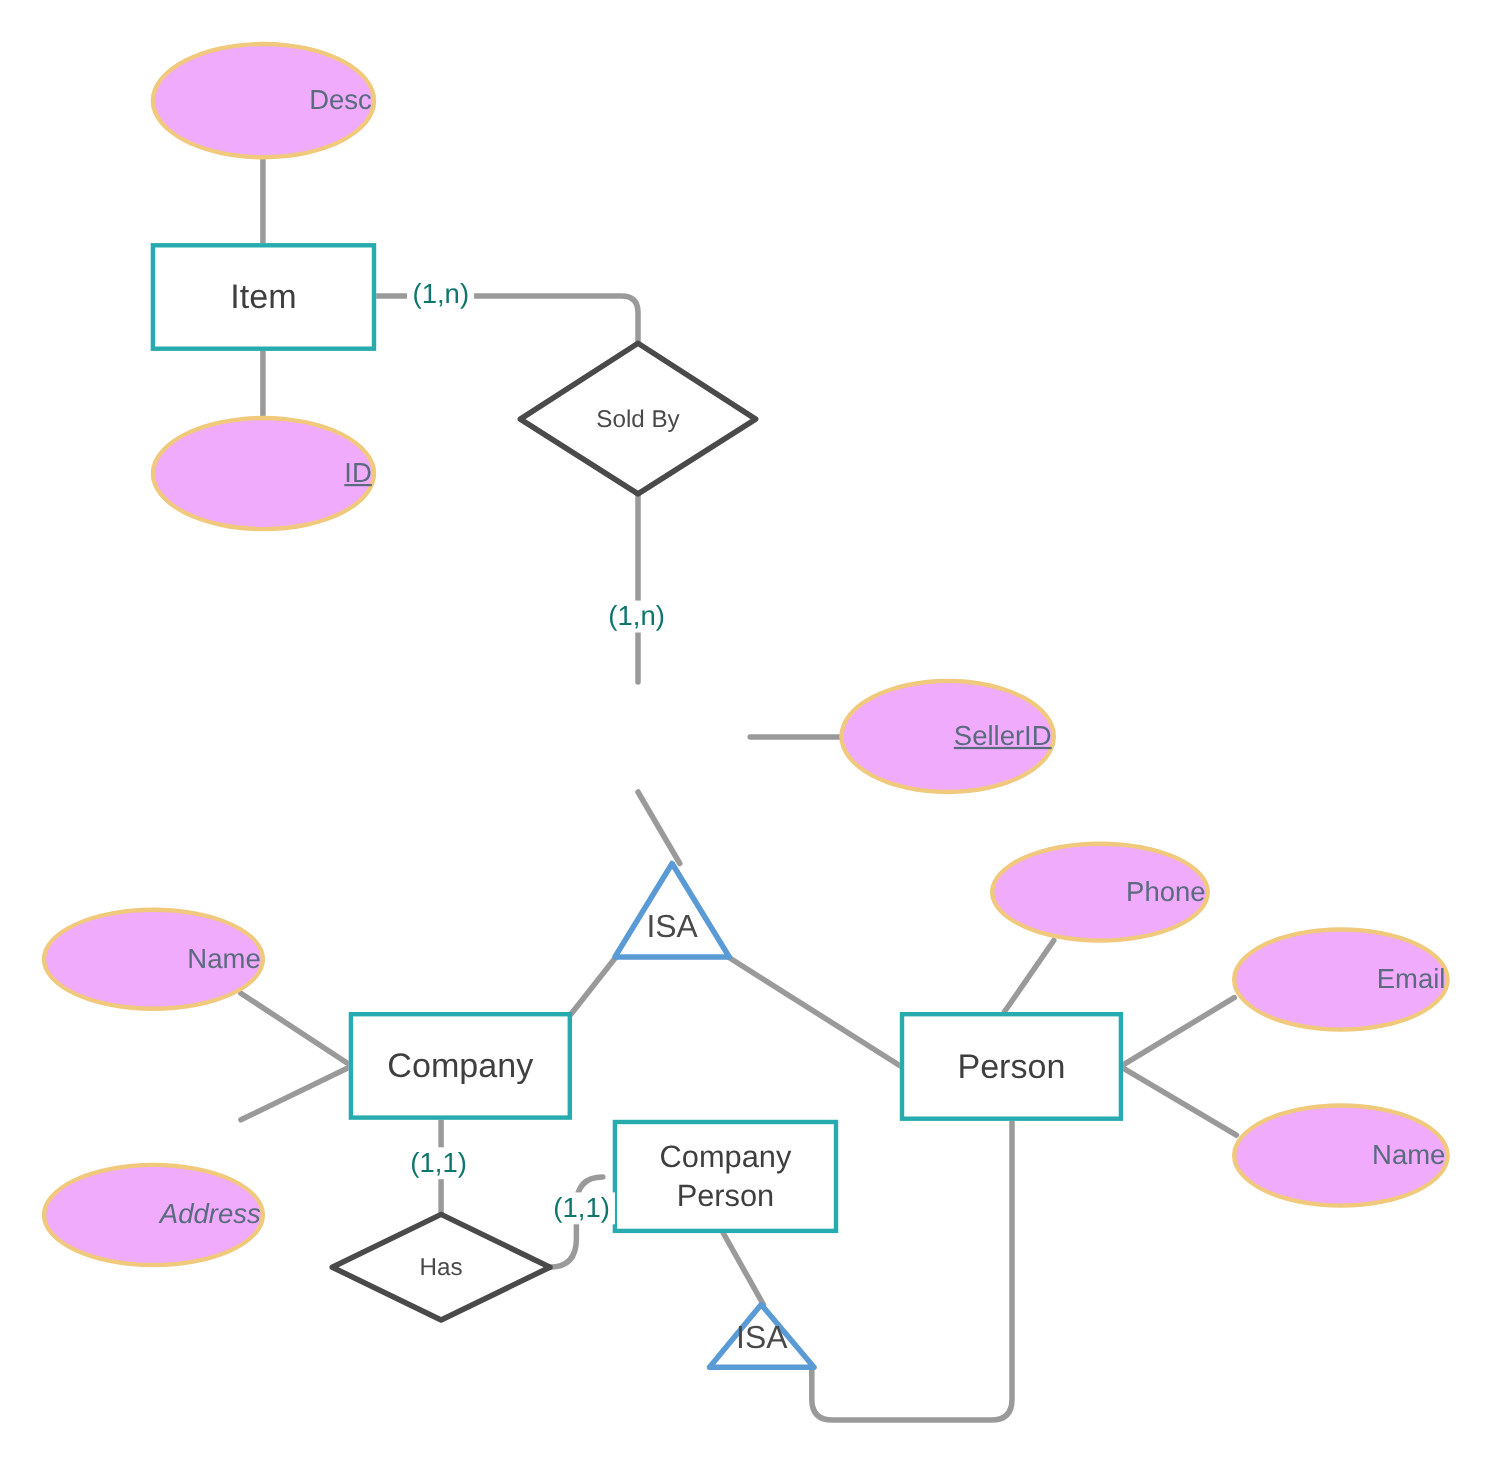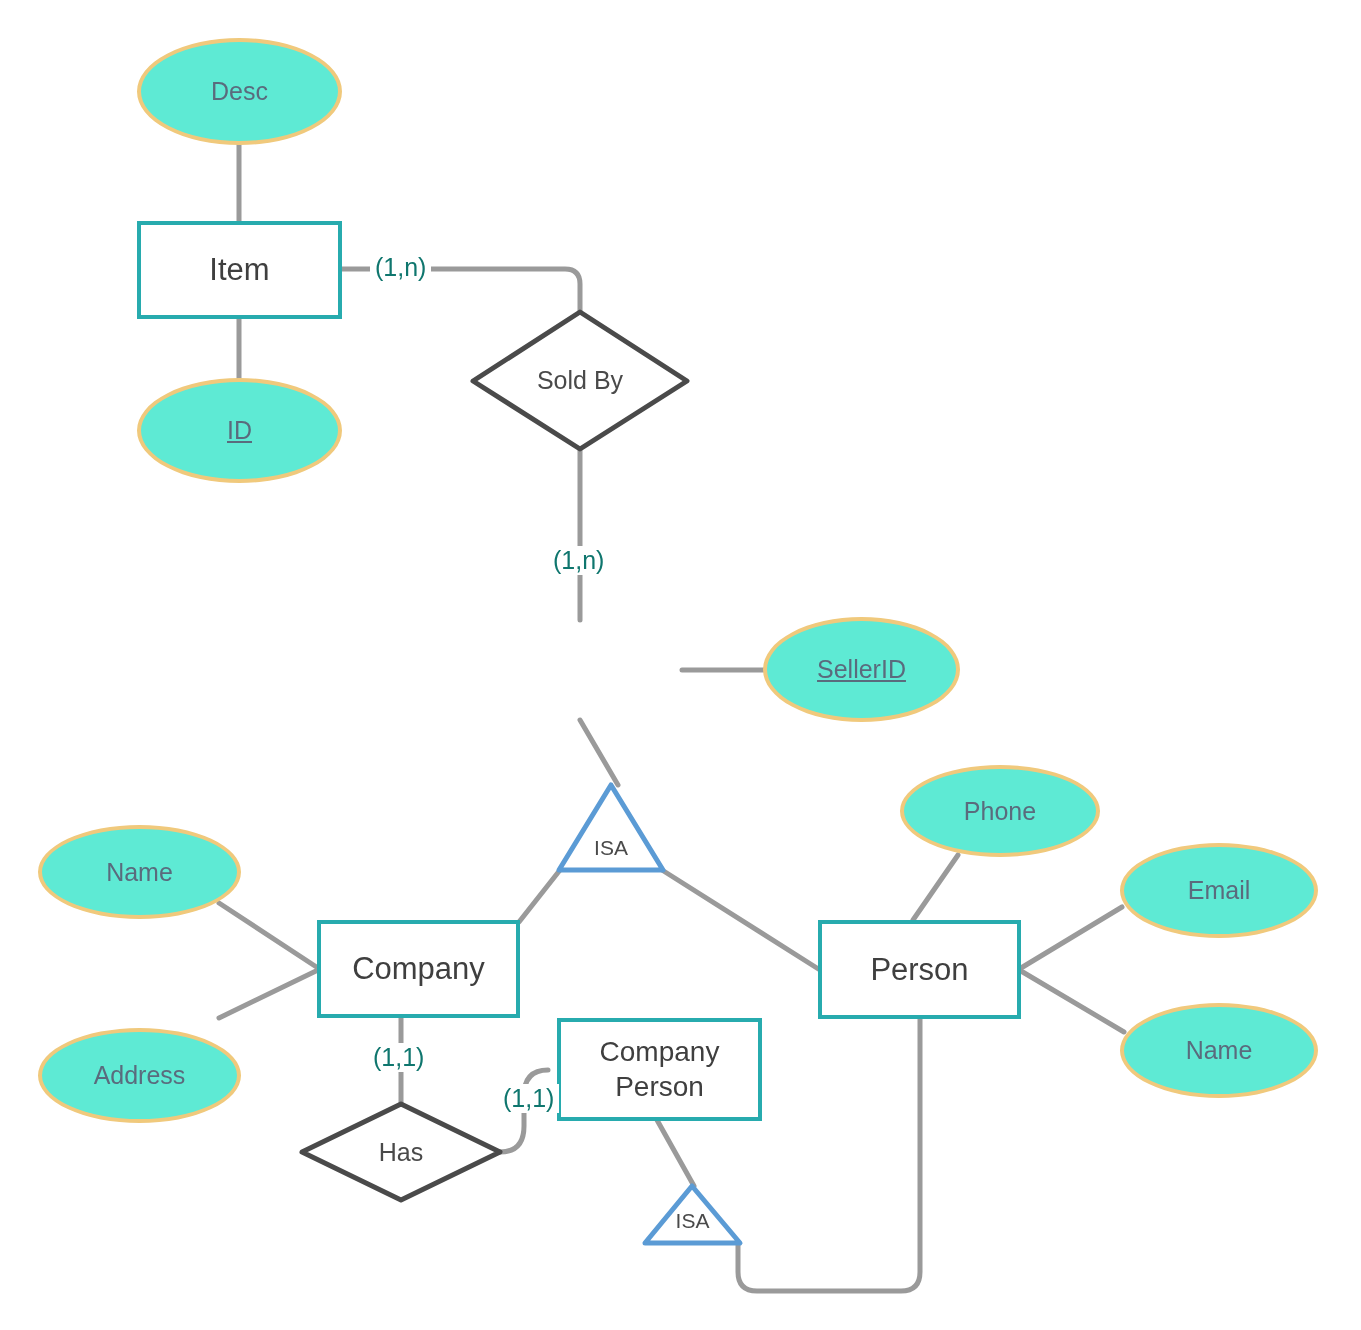--- a/index.html
+++ b/index.html
@@ -38,56 +38,56 @@
     line-height: 1.22;
     font-family: "Liberation Sans", sans-serif;
   }
   .entity-box.two-line { font-size: 28px; }
 
   .attr-ellipse {
     position: absolute;
     box-sizing: border-box;
     border: 4px solid #F0C97C;
     border-radius: 50%;
-    background: #5eead4;
+    background: #f0abfc;
     display: flex;
     align-items: center;
-    justify-content: center;
+    justify-content: flex-end;
     text-align: center;
     color: #5a6b7d;
     font-size: 25px;
     font-family: "Liberation Sans", sans-serif;
   }
   .attr-ellipse.pk > span { text-decoration: underline; }
 
   .rel-diamond {
     position: absolute;
     display: flex;
     align-items: center;
     justify-content: center;
   }
   .rel-diamond .rel-label {
     position: relative;
     z-index: 2;
     color: #4a4a4a;
-    font-size: 25px;
+    font-size: 22px;
     font-family: "Liberation Sans", sans-serif;
     pointer-events: none;
   }
   .isa-tri {
     position: absolute;
     display: flex;
     align-items: flex-end;
     justify-content: center;
   }
   .isa-tri .isa-label {
     position: relative;
     z-index: 2;
     color: #4a4a4a;
-    font-size: 21px;
+    font-size: 29px;
     font-family: "Liberation Sans", sans-serif;
     padding-bottom: 10px;
     pointer-events: none;
   }
   .card-label {
     position: absolute;
     color: #0f766e;
     font-size: 25px;
     font-family: "Liberation Sans", sans-serif;
     background: #ffffff;
@@ -156,21 +156,21 @@
   </div>
 
   <div class="attr-ellipse pk" style="left:763px; top:617px; width:197px; height:105px;">
     <span>SellerID</span>
   </div>
 
   <div class="attr-ellipse" style="left:38px; top:825px; width:203px; height:94px;">
     <span>Name</span>
   </div>
 
-  <div class="attr-ellipse" style="left:38px; top:1028px; width:203px; height:95px;">
+  <div class="attr-ellipse" style="left:38px; top:1057px; width:203px; height:95px;font-style:italic;">
     <span>Address</span>
   </div>
 
   <div class="attr-ellipse" style="left:900px; top:765px; width:200px; height:92px;">
     <span>Phone</span>
   </div>
 
   <div class="attr-ellipse" style="left:1120px; top:843px; width:198px; height:95px;">
     <span>Email</span>
   </div>

